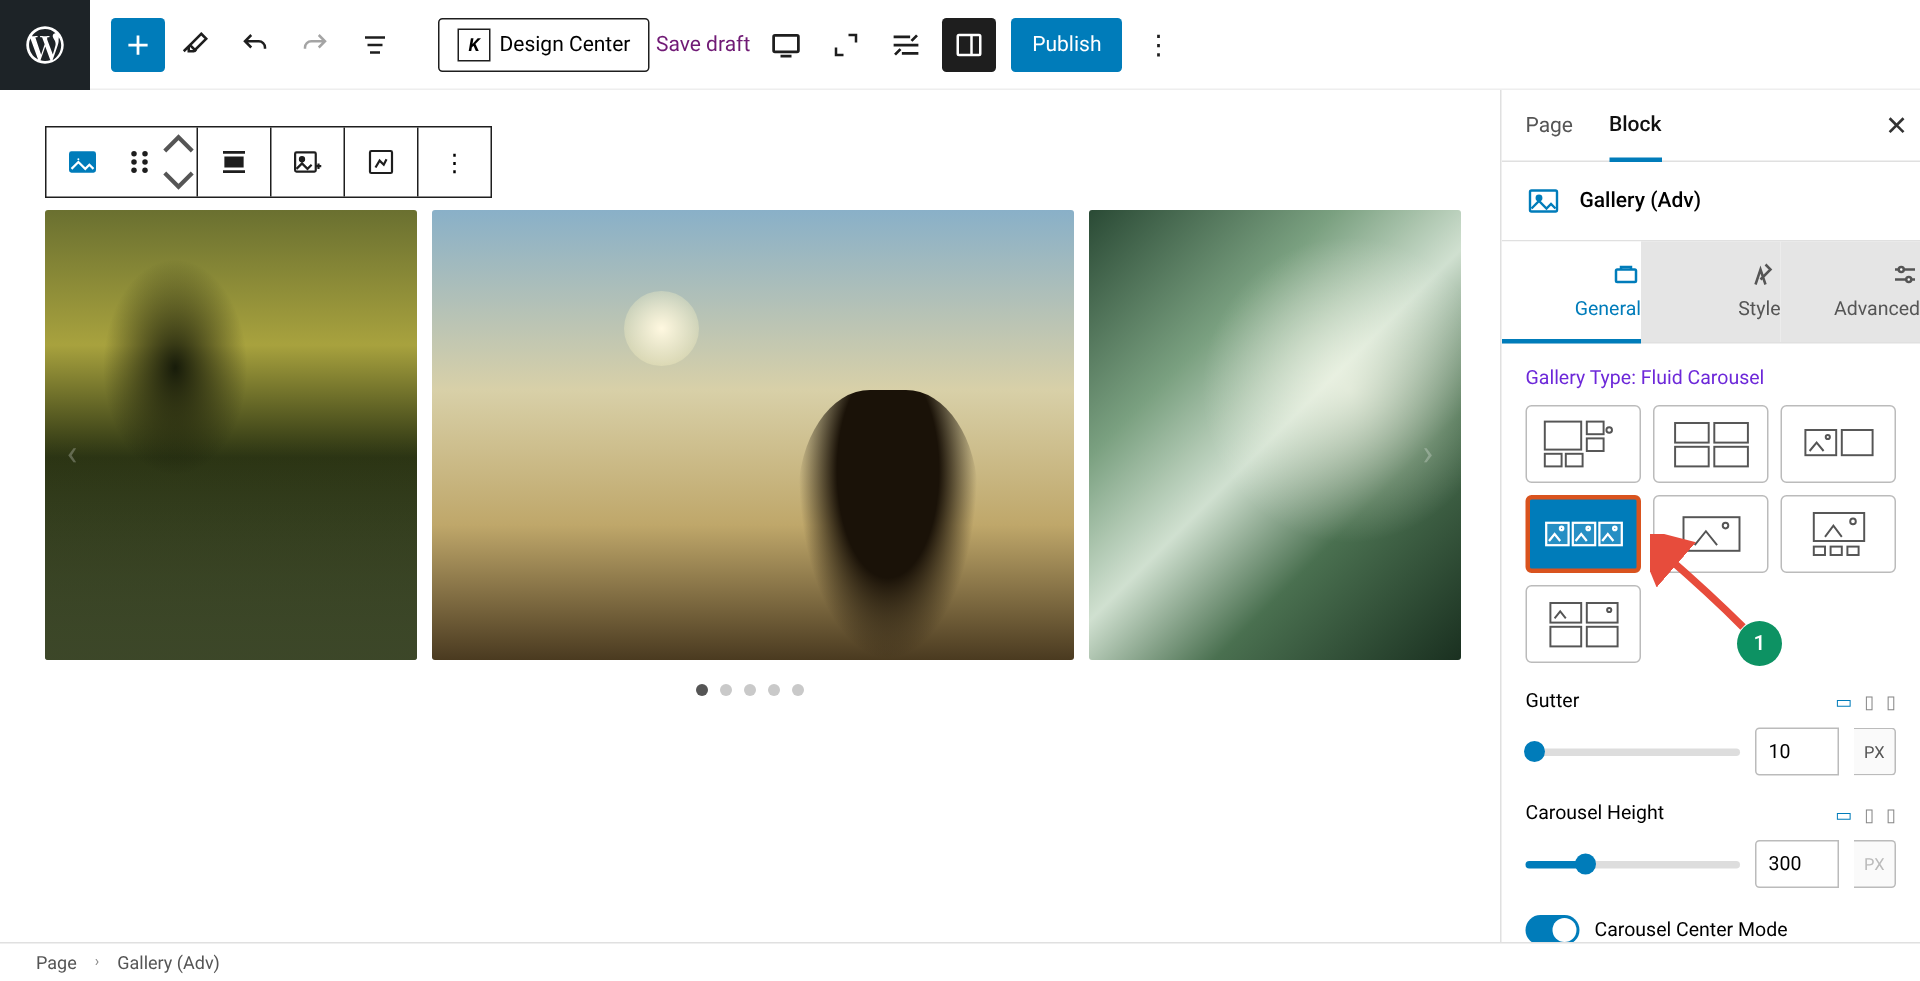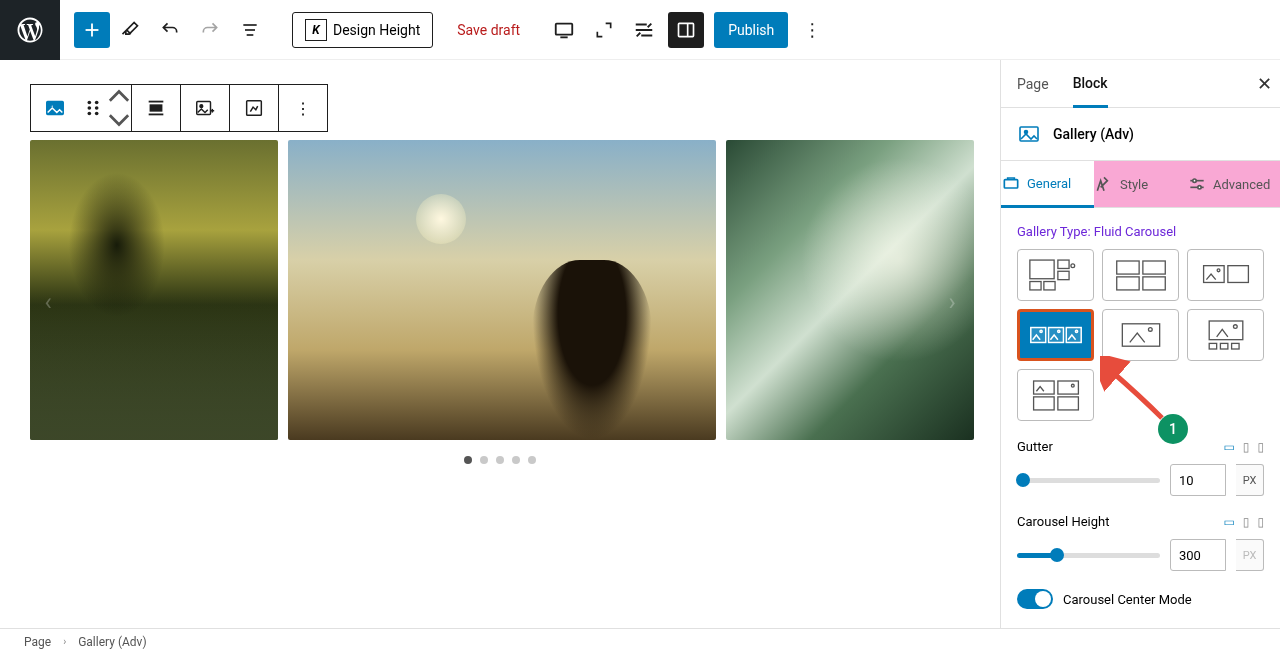--- a/index.html
+++ b/index.html
@@ -8,21 +8,21 @@
 
 .topbar { height: 60px; display: flex; align-items: center; background: #fff; border-bottom: 1px solid #eee; }
 .wp-logo { width: 60px; height: 60px; background: #1d2327; display: flex; align-items: center; justify-content: center; }
 .wp-logo svg { fill: #fff; width: 30px; height: 30px; }
 .add-block { width: 36px; height: 36px; margin-left: 14px; background: #007cba; border-radius: 3px; display: flex; align-items: center; justify-content: center; color: #fff; font-size: 22px; cursor: pointer; }
 .tb-icon { width: 40px; height: 40px; display: flex; align-items: center; justify-content: center; cursor: pointer; color: #1e1e1e; }
 .design-lib { margin-left: 22px; height: 36px; padding: 0 12px; border: 1px solid #1e1e1e; border-radius: 3px; display: flex; align-items: center; gap: 6px; font-size: 14px; cursor: pointer; }
 .design-lib-icon { width: 22px; height: 22px; border: 1.5px solid #1e1e1e; display:flex; align-items:center; justify-content:center; font-size:12px; font-weight:bold; font-style:italic; }
 .title-field { flex: 1; height: 36px; margin: 0 6px 0 2px; background: #f0f0f0; border-radius: 3px; display: flex; align-items: center; justify-content: center; font-size: 14px; color: #555; position: relative; }
 .title-field .shortcut { position: absolute; right: 12px; font-size: 13px; color: #777; }
-.save-draft { color: #b91c1c; font-size: 14px; margin: 0 24px; cursor: pointer; }
+.save-draft { color: #701a75; font-size: 14px; margin: 0 4px; cursor: pointer; }
 .publish-btn { background: #007cba; color: #fff; font-size: 14px; height: 36px; padding: 0 14px; border-radius: 3px; margin: 0 6px; display:flex; align-items:center; cursor:pointer; }
 .sidebar-toggle-btn { width: 36px; height: 36px; background: #1e1e1e; border-radius: 3px; display:flex; align-items:center; justify-content:center; margin: 0 4px; cursor:pointer; }
 .sidebar-toggle-btn svg { stroke:#fff; }
 .dots-vertical { width: 36px; display:flex; align-items:center; justify-content:center; cursor:pointer; color:#1e1e1e; font-size:18px; }
 
 
 .editor { position: absolute; top: 60px; left: 0; right: 280px; bottom: 26px; padding: 24px 30px 0 30px; overflow: hidden; }
 .block-toolbar { display: inline-flex; border: 1px solid #1e1e1e; margin-bottom: 8px; }
 .bt-seg { display: flex; border-right: 1px solid #1e1e1e; }
 .bt-seg:last-child { border-right: none; }
@@ -50,23 +50,23 @@
 
 
 .sidebar { position: absolute; top: 60px; right: 0; width: 280px; bottom: 26px; border-left: 1px solid #e0e0e0; background:#fff; overflow-y:auto; overflow-x:hidden; }
 .sb-tabs { display:flex; align-items:center; height:48px; border-bottom:1px solid #e0e0e0; padding: 0 8px 0 16px; gap:24px; font-size:14px; }
 .sb-tabs .tab { cursor:pointer; color:#555; padding: 14px 0; }
 .sb-tabs .tab.active { color:#111; border-bottom: 3px solid #007cba; font-weight:500; margin-bottom:-1px; }
 .sb-tabs .close { margin-left:auto; cursor:pointer; font-size:18px; color:#333; }
 .sb-block-title { display:flex; align-items:center; gap:12px; padding: 14px 16px; border-bottom:1px solid #e0e0e0; font-size:14px; font-weight:500; }
 .sb-block-title .ic { width:24px; height:24px; color:#007cba; }
 .sb-subtabs { display:flex; border-bottom:1px solid #e0e0e0; }
-.sb-subtab { flex:1; display:flex; flex-direction:row; align-items:center; gap:6px; padding:12px 0; font-size:13px; cursor:pointer; color:#555; }
+.sb-subtab { flex:1; display:flex; flex-direction:column; align-items:flex-end; gap:6px; padding:12px 0; font-size:13px; cursor:pointer; color:#555; }
 .sb-subtab.active { color:#007cba; border-bottom: 3px solid #007cba; margin-bottom:-1px; background:#fff; }
-.sb-subtab:not(.active) { background:#f9a8d4; }
+.sb-subtab:not(.active) { background:#e5e5e5; }
 .sb-subtab svg { width:20px; height:20px; }
 .sb-body { padding: 16px; }
 .sb-label { font-size:13px; color:#6d28d9; margin-bottom: 10px; }
 .gtype-grid { display:grid; grid-template-columns: repeat(3, 1fr); gap:8px; margin-bottom: 18px; }
 .gtype { height: 52px; border:1px solid #bbb; border-radius:4px; display:flex; align-items:center; justify-content:center; cursor:pointer; background:#fff; }
 .gtype.selected { background:#007cba; border:3px solid #d9531e; }
 .gtype svg { width:56px; height:34px; }
 .gtype:not(.selected) svg { color:#555; }
 .gtype.selected svg { color:#fff; }
 .ctrl-row { display:flex; align-items:center; justify-content:space-between; font-size:13px; margin: 6px 0 10px; }
@@ -124,21 +124,21 @@
   </div>
   <div class="tb-icon">
     <svg width="20" height="20" viewBox="0 0 24 24" fill="none" stroke="#1e1e1e" stroke-width="2">
         <line x1="4" y1="6" x2="20" y2="6"></line>
         <line x1="6" y1="12" x2="18" y2="12"></line>
         <line x1="8" y1="18" x2="16" y2="18"></line>
       </svg>
   </div>
   <div class="design-lib">
     <span class="design-lib-icon">K</span>
-    <span>Design Height</span>
+    <span>Design Center</span>
   </div>
   <span class="save-draft">Save draft</span>
   <div class="tb-icon">
     <svg width="22" height="22" viewBox="0 0 24 24" fill="none" stroke="#1e1e1e" stroke-width="2">
         <rect x="3" y="5" width="18" height="12" rx="1"></rect>
         <line x1="8" y1="20" x2="16" y2="20"></line>
       </svg>
   </div>
   <div class="tb-icon">
     <svg width="20" height="20" viewBox="0 0 24 24" fill="none" stroke="#1e1e1e" stroke-width="2">

